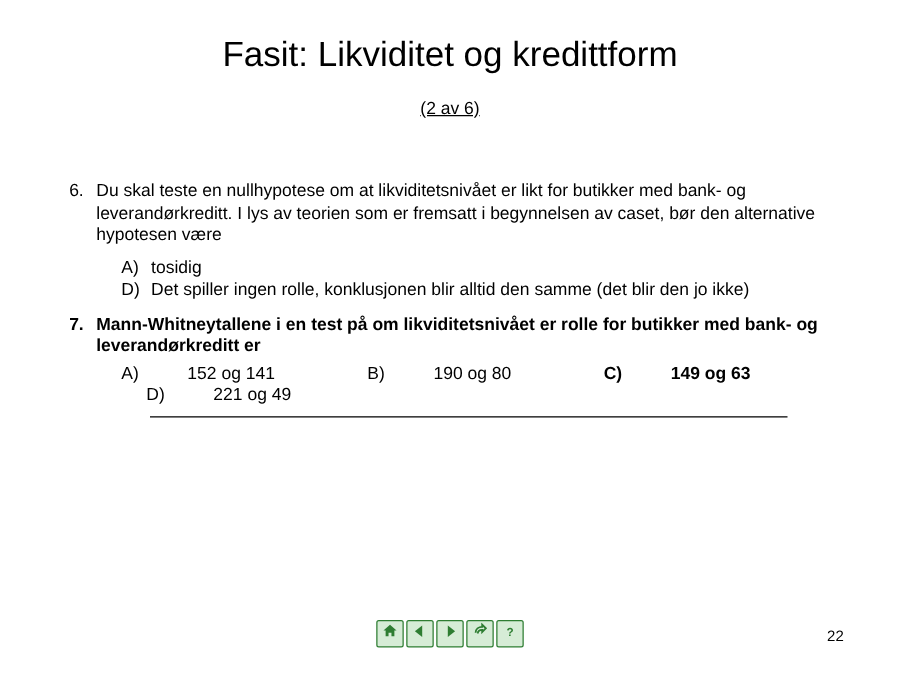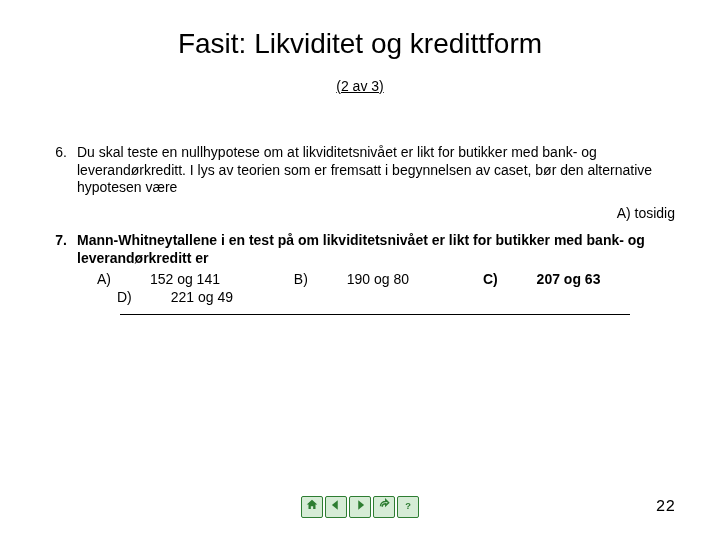--- a/index.html
+++ b/index.html
@@ -48,21 +48,20 @@
   .qtext {
     flex: 1;
   }
   .opts {
     padding-left: 52px;
     margin-top: 8px;
     margin-bottom: 10px;
   }
   .opt {
     margin-bottom: 1px;
-    text-align: right;
   }
   .opt .label {
     display: inline-block;
     min-width: 20px;
   }
   .bold { font-weight: bold; }
   .note {
     padding-left: 20px;
   }
   .q7-opts {
@@ -103,54 +102,57 @@
     display: flex;
     align-items: center;
     justify-content: center;
     box-sizing: border-box;
   }
   .nav-btn svg { width: 14px; height: 14px; }
   .pagenum {
     position: absolute;
     right: 45px;
     bottom: 2px;
-    font-size: 16px;
-    font-family: Liberation Mono, monospace;
+    font-size: 12px;
   }
 </style>
 </head>
 <body>
 
 <div class="slide">
 
   <div class="title">Fasit: Likviditet og kredittform</div>
-  <div class="subtitle">(2 av 3)</div>
+  <div class="subtitle">(2 av 6)</div>
 
   <div class="body">
 
     <div class="qrow">
       <div class="qnum">6.</div>
       <div class="qtext">Du skal teste en nullhypotese om at likviditetsnivået er likt for butikker med bank- og leverandørkreditt. I lys av teorien som er fremsatt i begynnelsen av caset, bør den alternative hypotesen være</div>
     </div>
     <div class="opts">
       <div class="opt">
         <span class="label">A)</span>
         <span>tosidig</span>
       </div>
+      <div class="opt">
+        <span class="label">D)</span>
+        <span>Det spiller ingen rolle, konklusjonen blir alltid den samme (det blir den jo ikke)</span>
+      </div>
     </div>
 
     <div class="qrow bold">
       <div class="qnum">7.</div>
-      <div class="qtext">Mann-Whitneytallene i en test på om likviditetsnivået er likt for butikker med bank- og leverandørkreditt er</div>
+      <div class="qtext">Mann-Whitneytallene i en test på om likviditetsnivået er rolle for butikker med bank- og leverandørkreditt er</div>
     </div>
     <div class="q7-opts">
       <div class="optline">
         <span><span>A)</span> <span>152 og 141</span></span>
         <span><span>B)</span> <span>190 og 80</span></span>
-        <span class="bold"><span>C)</span> <span>207 og 63</span></span>
+        <span class="bold"><span>C)</span> <span>149 og 63</span></span>
         <span class="nm"><span>D)</span> <span>221 og 49</span></span>
       </div>
     </div>
 
     <hr class="hr">
 
   </div>
 
   <div class="footer">
     <div class="nav">

